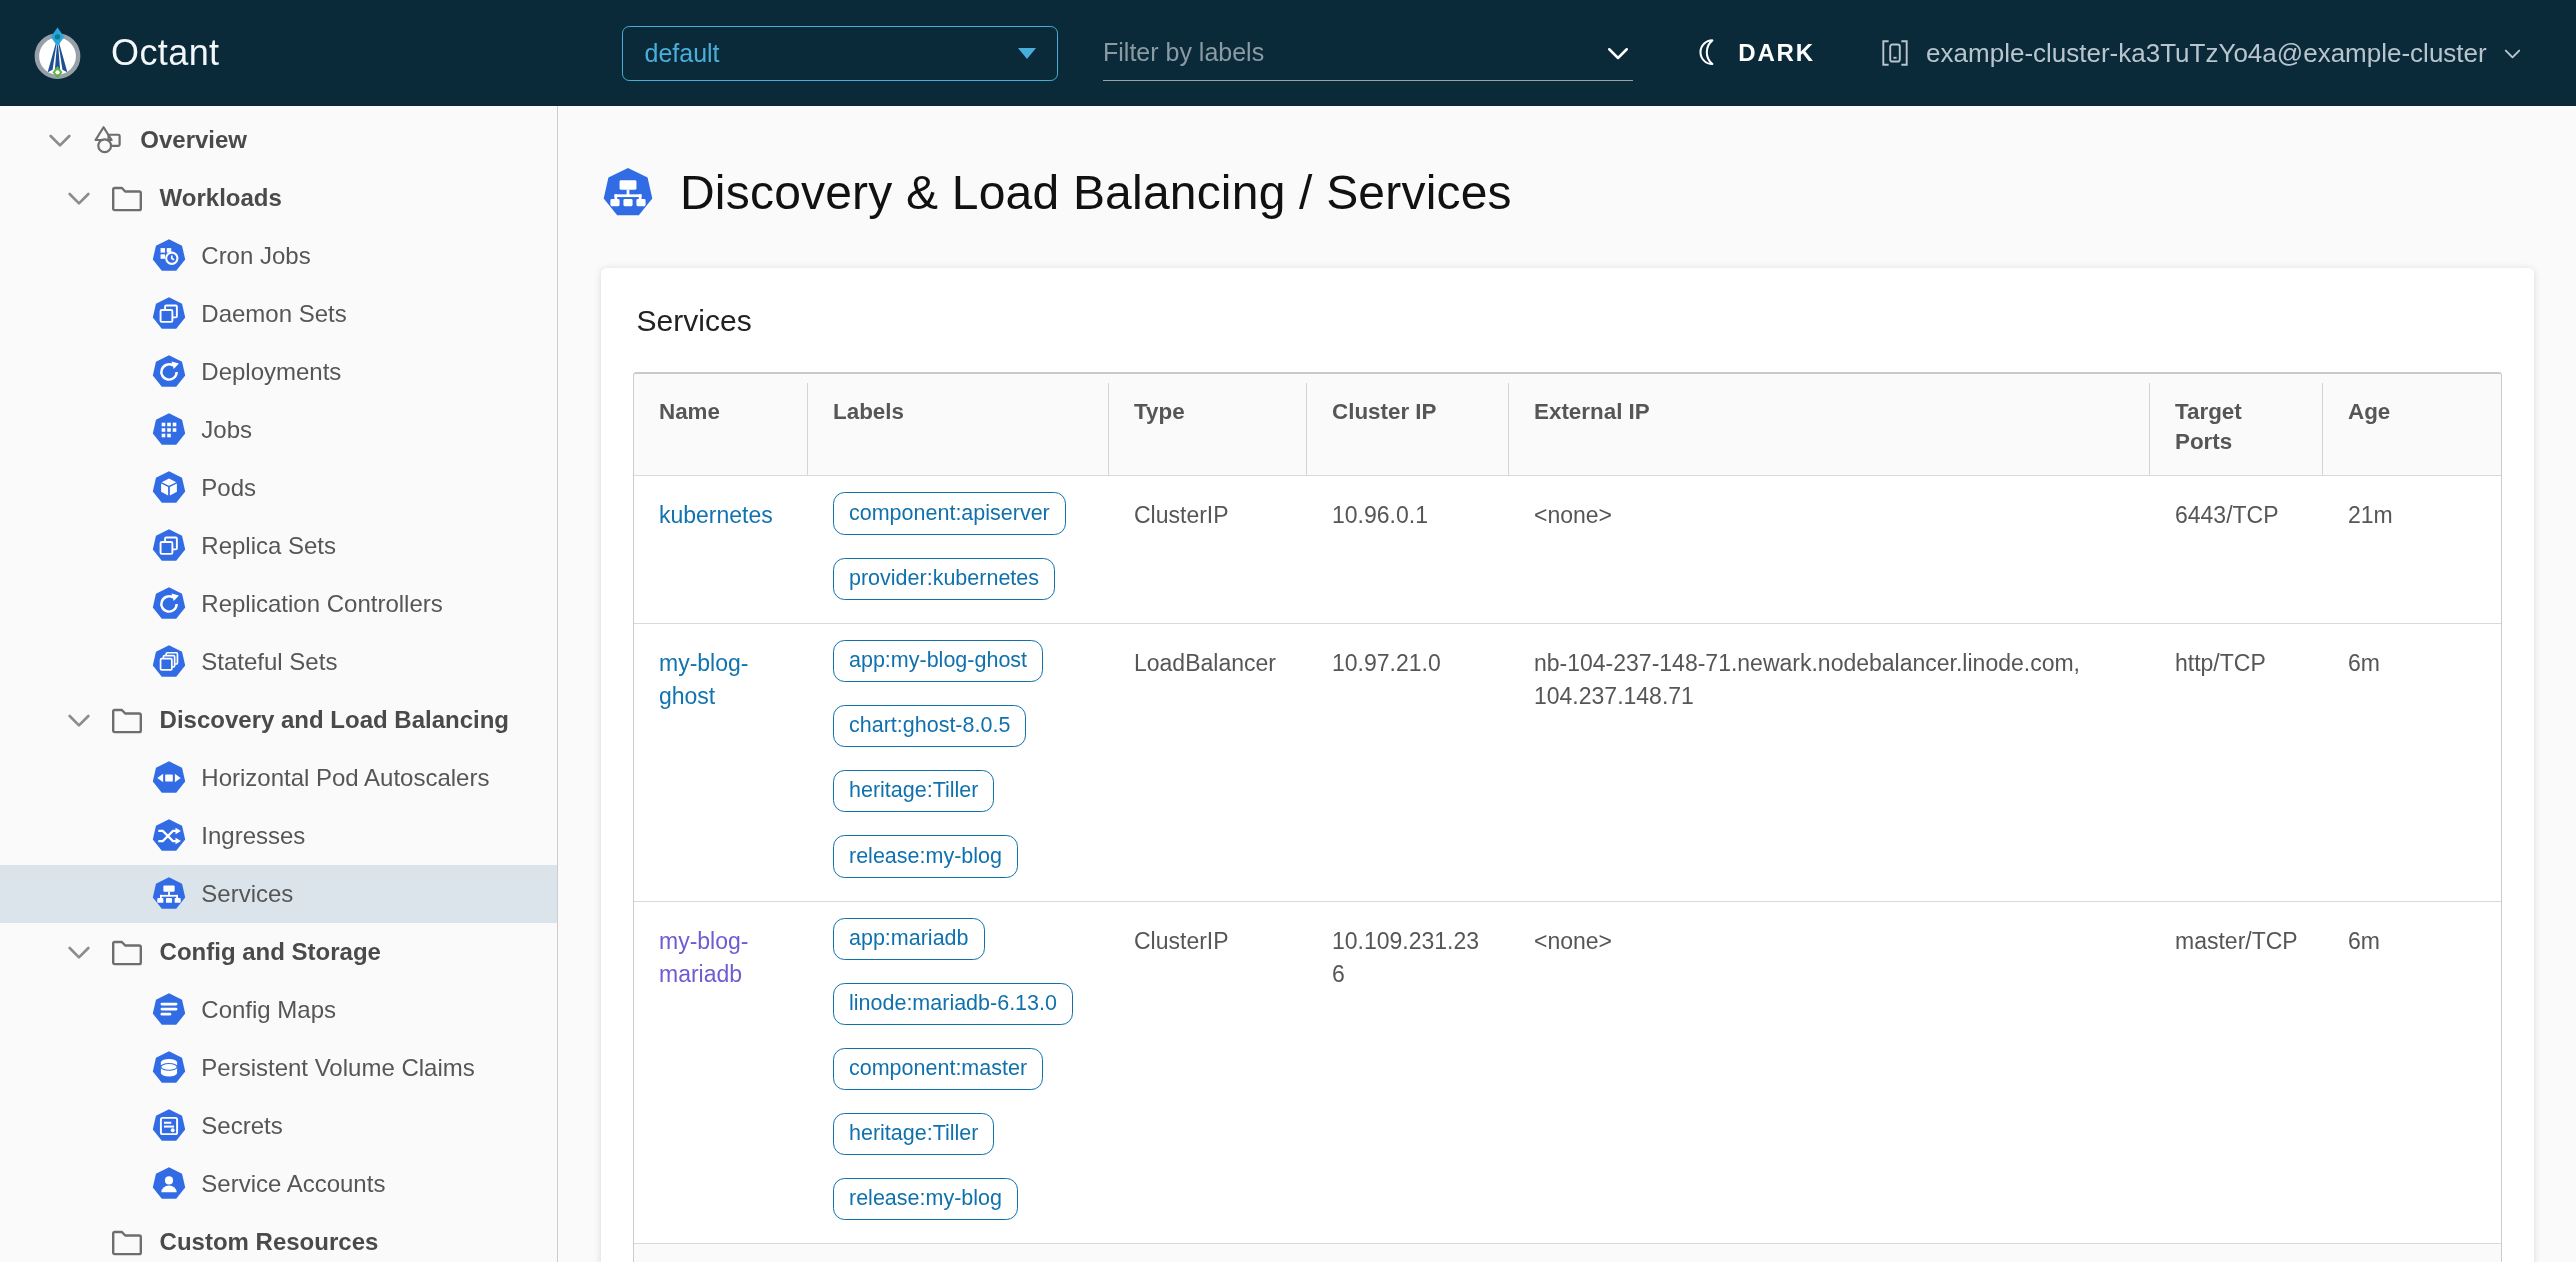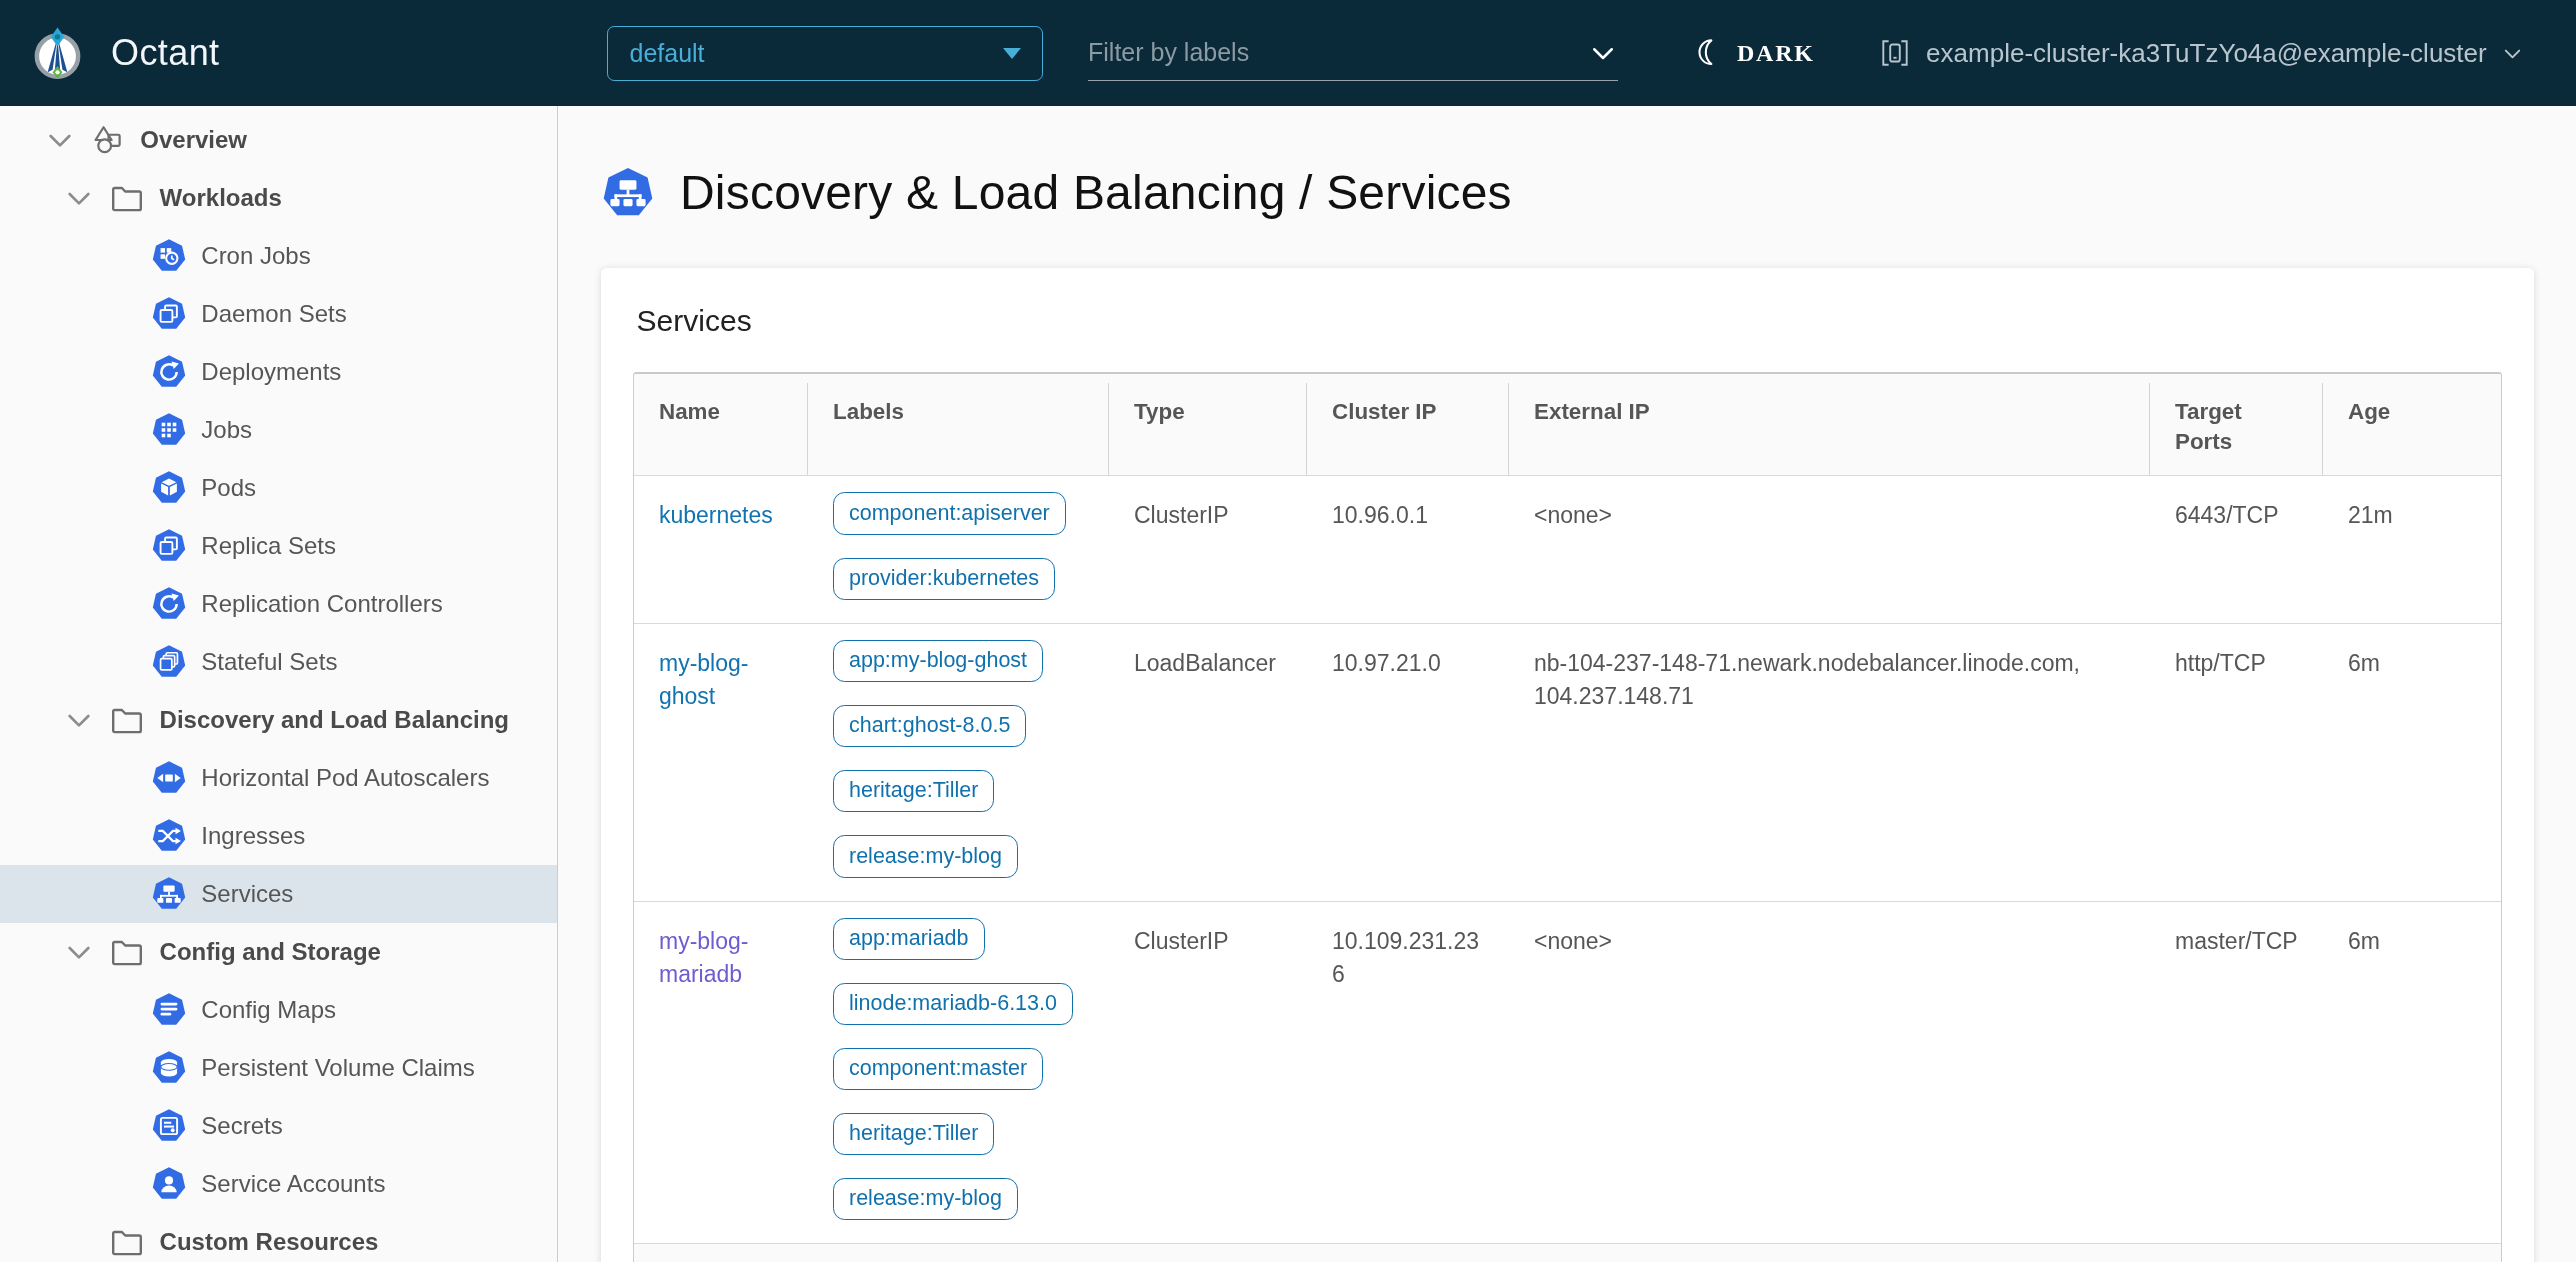--- a/index.html
+++ b/index.html
@@ -5,31 +5,31 @@
   * { margin:0; padding:0; box-sizing:border-box; }
   html,body { width:2576px; height:1263px; overflow:hidden; }
   body { font-family:"Liberation Sans", sans-serif; background:#fafafa; color:#565656; }
 
   
   .topbar { height:106px; background:#0a2a3a; display:flex; align-items:center; }
   .brand { width:558px; display:flex; align-items:center; padding-left:27px; gap:23px; flex-shrink:0; }
   .brand-logo { width:61px; height:61px; }
   .brand-title { font-size:36px; font-weight:400; color:#f2f6f8; letter-spacing:0.4px; }
 
-  .ns-select { margin-left:49px; width:436px; height:55px; border:1.8px solid #49afd9; border-radius:7.2px;
+  .ns-select { margin-left:64px; width:436px; height:55px; border:1.8px solid #49afd9; border-radius:7.2px;
     display:flex; align-items:center; padding:0 21.5px; color:#49afd9; font-size:25px; cursor:pointer;gap:9px; }
   .ns-caret { margin-left:auto; width:0; height:0; border-left:9.8px solid transparent; border-right:9.8px solid transparent; border-top:11.6px solid #49afd9; }
 
   .filter-box { margin-left:45px; width:530px; height:55px; position:relative; border-bottom:0.9px solid #97a3aa; display:flex; align-items:center; }
   .filter-input { background:transparent; border:none; outline:none; width:100%; font-size:25px; color:#fff; font-family:inherit; }
   .filter-input::placeholder { color:#8c9aa3; opacity:1; }
   .filter-chev { width:30px; height:30px; color:#fff; flex-shrink:0; }
 
   .topbar-right { margin-left:auto; display:flex; align-items:center; gap:63px; padding-right:52px; }
-  .theme-toggle { display:flex; align-items:center; gap:9px; cursor:pointer;font-family:Liberation Serif, serif; }
+  .theme-toggle { display:flex; align-items:center; gap:9px; cursor:pointer; }
   .moon { width:38px; height:38px; }
   .theme-label { color:#fff; font-size:24px; font-weight:700; letter-spacing:1.8px; }
   .cluster-sel { display:flex; align-items:center; gap:14.3px; cursor:pointer; }
   .cluster-icon { width:34px; height:34px; color:#b9c5cd; }
   .cluster-label { color:#b9c5cd; font-size:26px; }
   .cluster-chev { width:23px; height:23px; color:#b9c5cd; }
 
   
   .shell { display:flex; height:1157px; }
 

